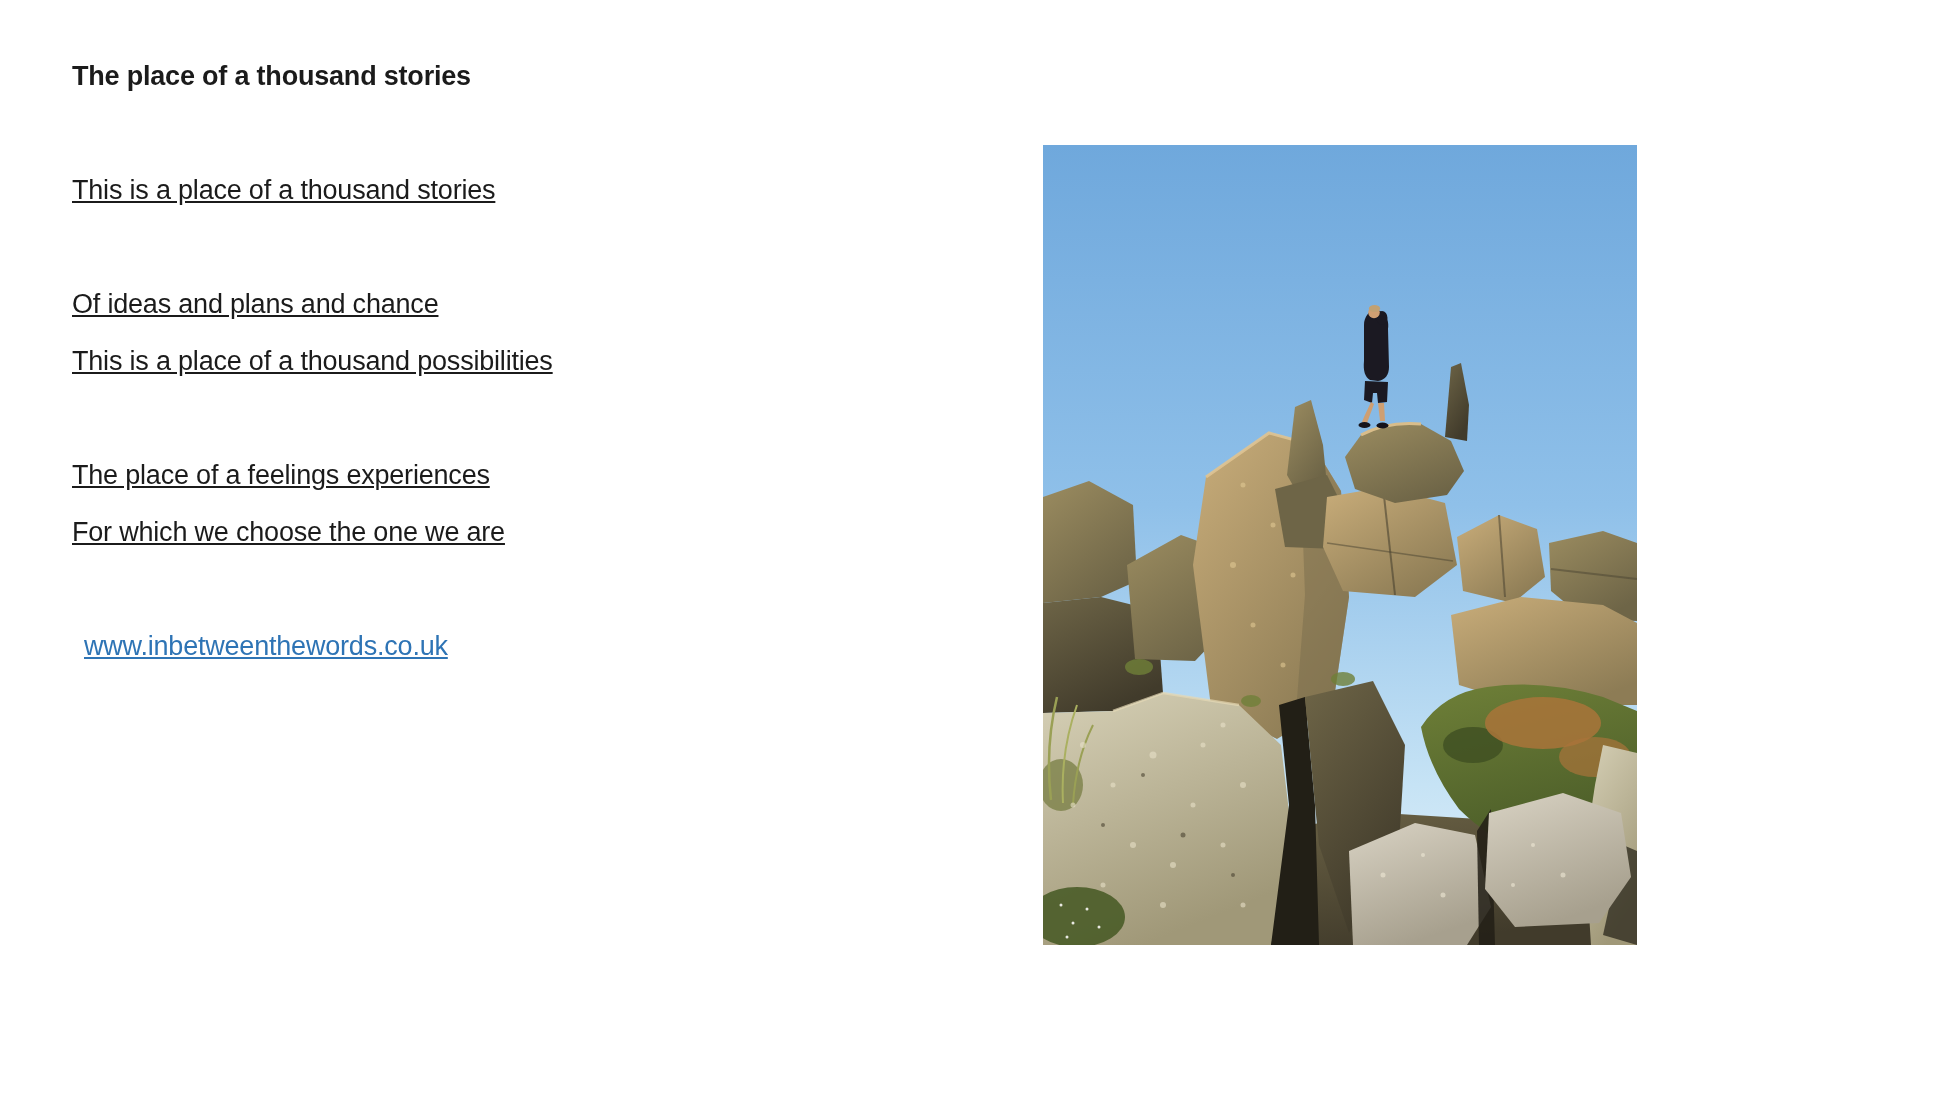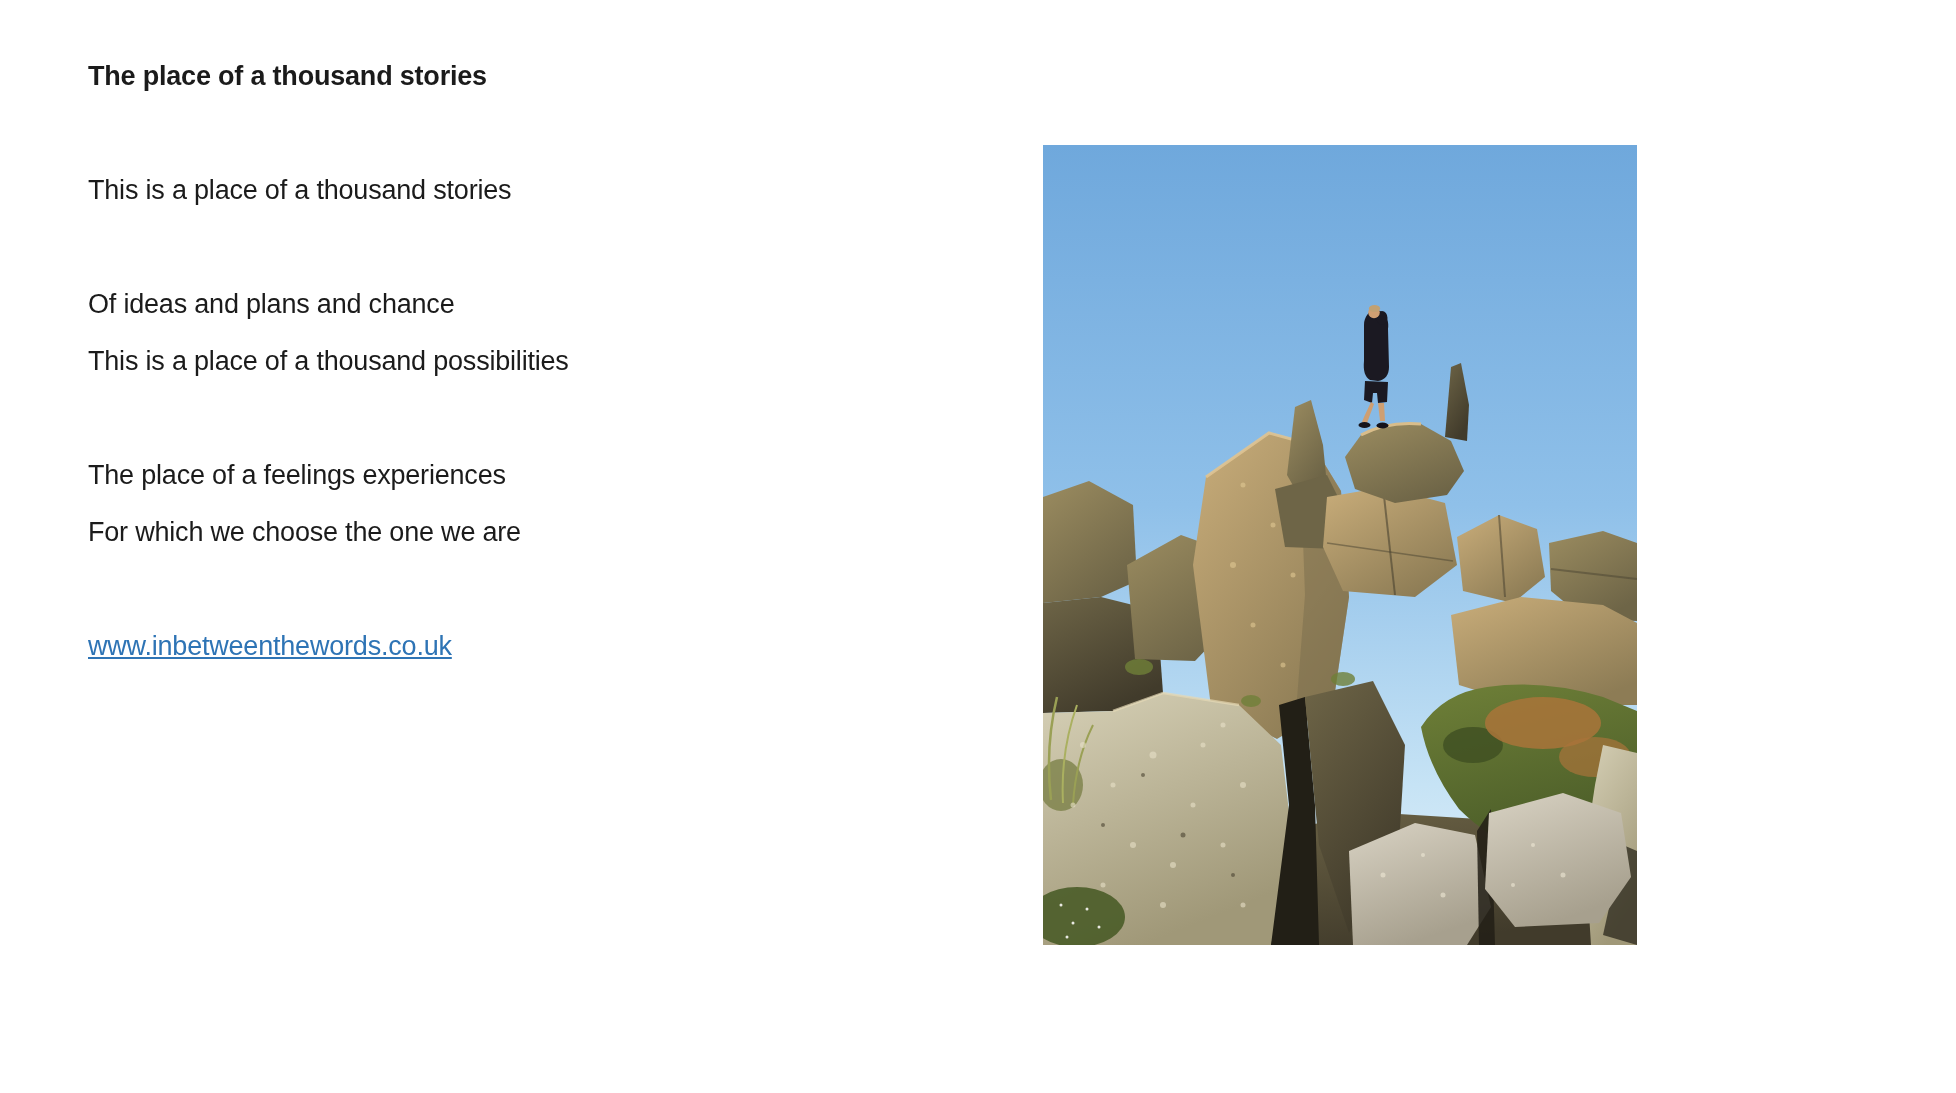--- a/index.html
+++ b/index.html
@@ -1,22 +1,22 @@
 <!DOCTYPE html>
 <html><head>
 <meta charset="utf-8">
 <style>
   html,body{margin:0;padding:0;background:#ffffff;}
   body{width:1956px;height:1093px;font-family:"Liberation Sans","DejaVu Sans",sans-serif;}
   .page{position:relative;width:1956px;height:1093px;background:#ffffff;overflow:hidden;}
-  .poem{position:absolute;left:88px;top:48px;font-size:27px;line-height:57px;color:#1b1b1b;letter-spacing:-0.2px;}
+  .poem{position:absolute;left:72px;top:48px;font-size:27px;line-height:57px;color:#1b1b1b;letter-spacing:-0.2px;}
   .poem h1{font-size:27px;line-height:57px;font-weight:700;margin:0 0 57px 0;}
   .stanza{margin:0 0 57px 0;}
-  .stanza p{margin:0;}
-  .linkline{margin:0;}
+  .stanza p{margin:0;text-decoration:underline;}
+  .linkline{margin:12px;}
   .weblink{text-decoration:underline;cursor:pointer;}
   .photo{position:absolute;left:1043px;top:145px;width:594px;height:800px;}
   .photo svg{display:block;width:100%;height:100%;}
 </style>
 </head>
 <body>
 
 <div class="page">
 
   <div class="poem">

